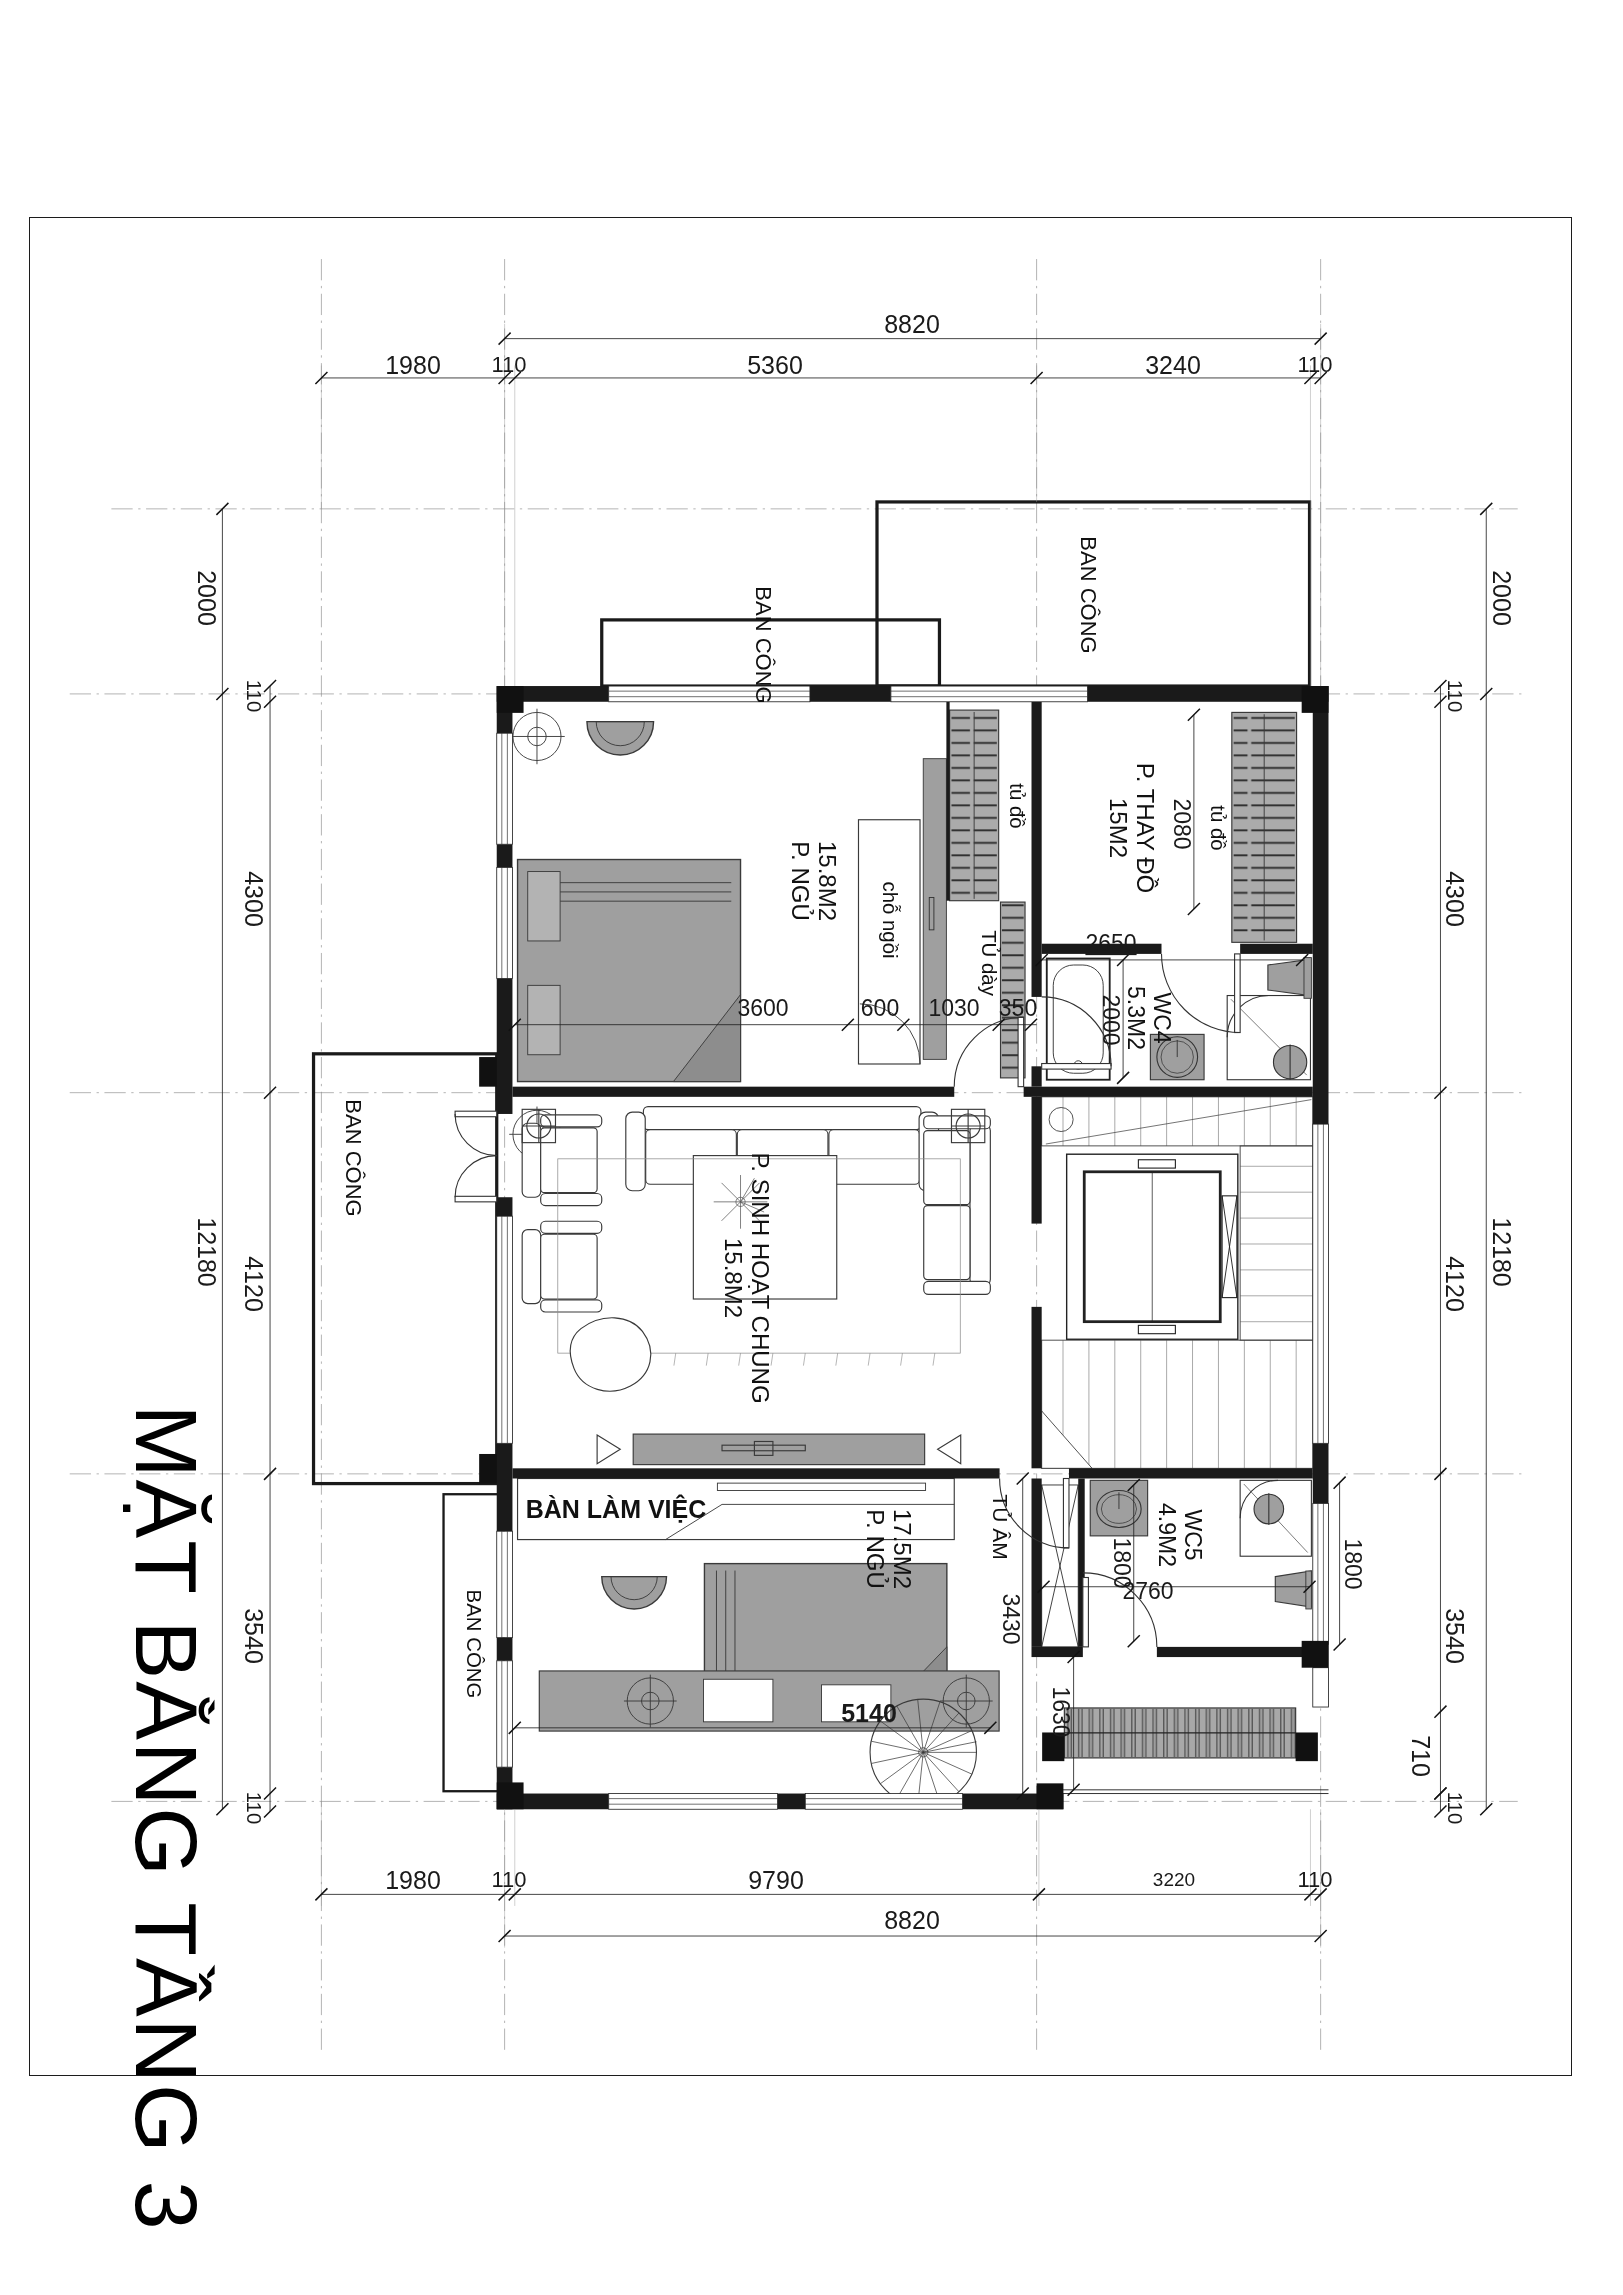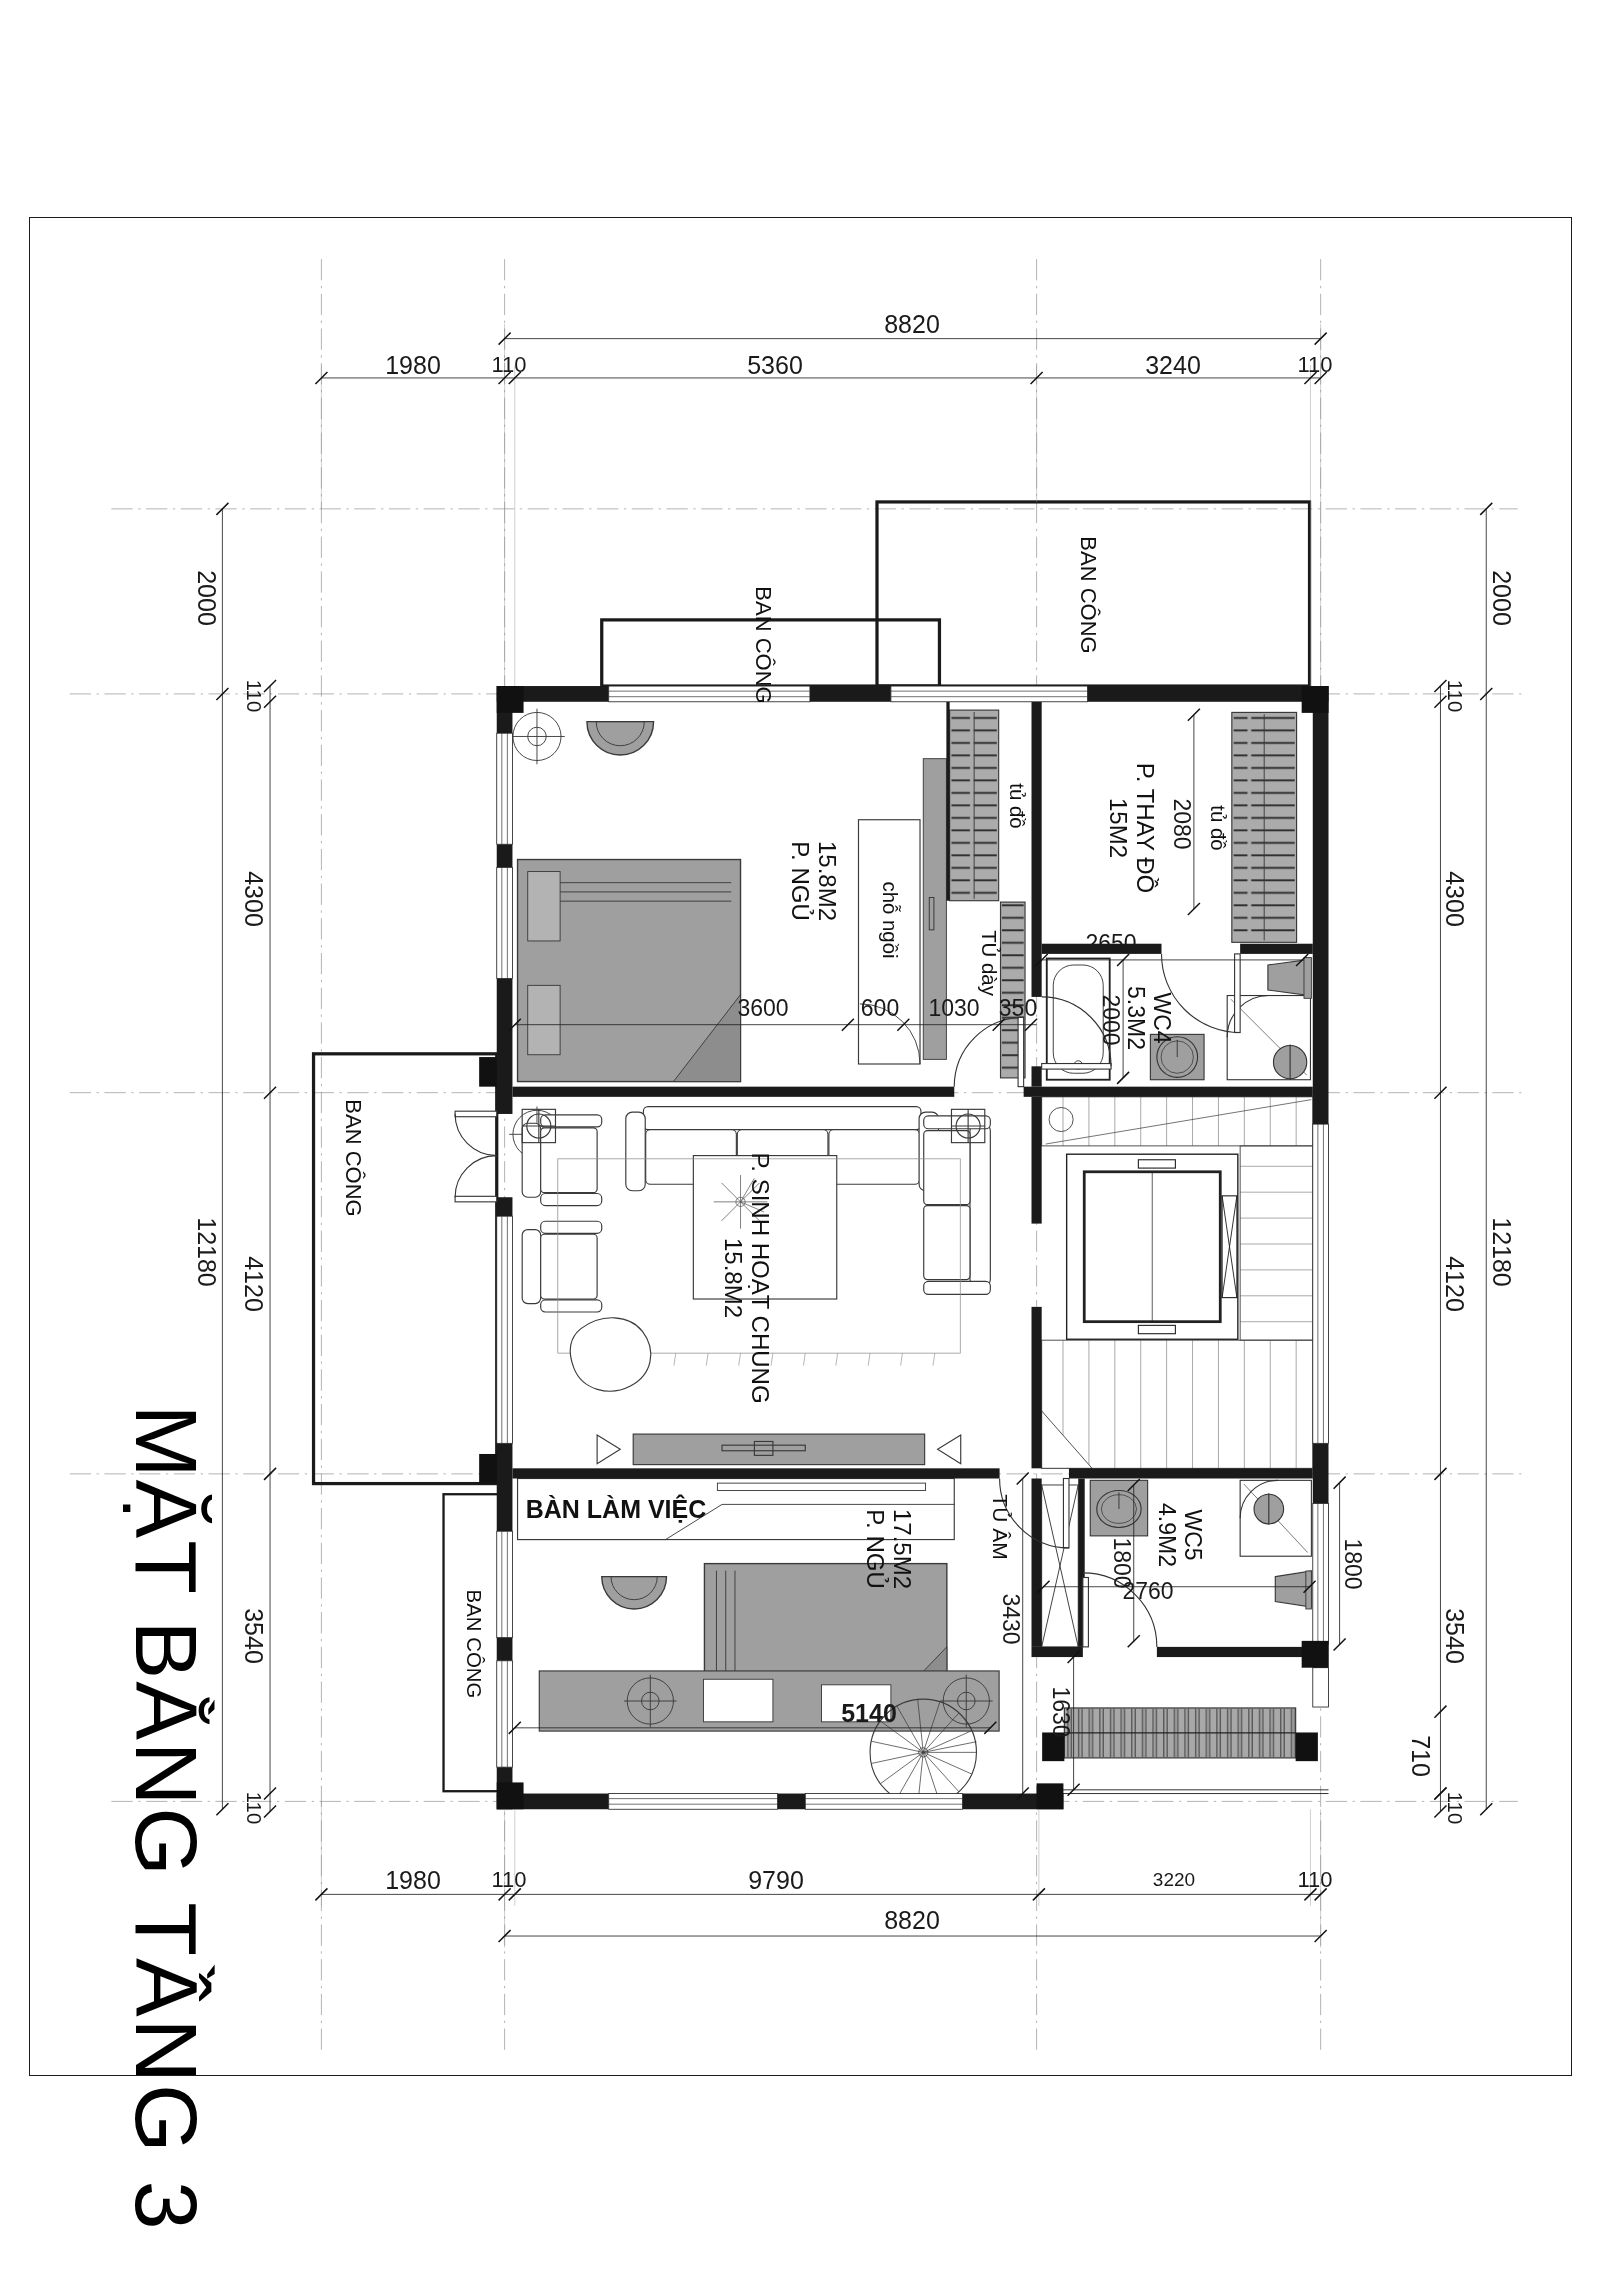--- a/index.html
+++ b/index.html
@@ -556,21 +556,21 @@
   <div class="lb rot dim" style="left:1455px;top:1808px;font-size:20.4px;">110</div>
   <div class="lb rot dim" style="left:1502px;top:598px;font-size:25px;">2000</div>
   <div class="lb rot dim" style="left:1502px;top:1252px;font-size:25px;">12180</div>
   <div class="lb rot dim" style="left:1421px;top:1756px;font-size:25px;">710</div>
 
   <div class="lb dim" style="left:763px;top:1009px;font-size:23px;">3600</div>
   <div class="lb dim" style="left:880px;top:1009px;font-size:23px;">600</div>
   <div class="lb dim" style="left:954px;top:1009px;font-size:23px;text-align:center;">1030</div>
   <div class="lb dim" style="left:1018px;top:1009px;font-size:23px;">350</div>
   <div class="lb rot dim" style="left:1181px;top:824px;font-size:23px;">2080</div>
-  <div class="lb dim" style="left:1111px;top:944px;font-size:23px;">2650</div>
+  <div class="lb dim" style="left:1111px;top:944px;font-size:23px;text-decoration:underline;">2650</div>
   <div class="lb rot dim" style="left:1110px;top:1020px;font-size:23px;">2000</div>
   <div class="lb rot dim" style="left:1121px;top:1563px;font-size:23px;">1800</div>
   <div class="lb rot dim" style="left:1352px;top:1564px;font-size:23px;">1800</div>
   <div class="lb dim" style="left:1148px;top:1573px;font-size:23px;margin-top:19px;">2760</div>
   <div class="lb rot dim" style="left:1060px;top:1712px;font-size:23px;">1630</div>
   <div class="lb rot dim" style="left:1010px;top:1619px;font-size:23px;">3430</div>
   <div class="lb dim" style="left:869px;top:1713px;font-size:25px;font-weight:bold;">5140</div>
 
   <div class="lb rot room" style="left:813px;top:881px;font-size:24px;">
     <span>15.8M2</span>

